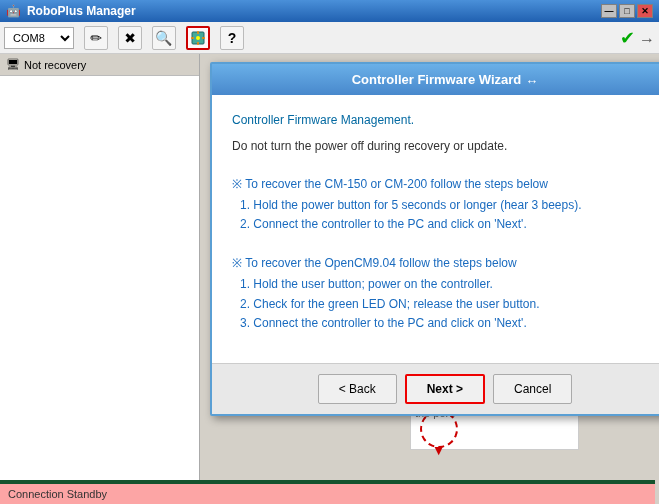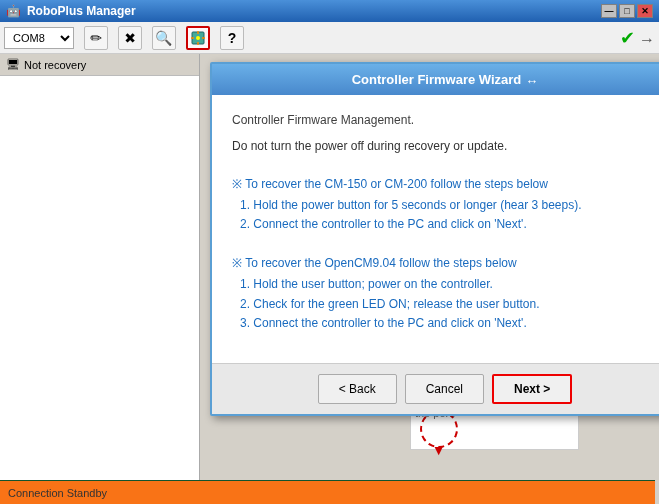--- a/index.html
+++ b/index.html
@@ -154,21 +154,21 @@
       justify-content: center;
       gap: 4px;
     }
     .wizard-body {
       padding: 16px 20px;
       background: white;
     }
     .wizard-body p {
       margin-bottom: 8px;
       font-size: 12px;
-      color: #404040;
+      color: #0369a1;
       line-height: 1.5;
     }
     .wizard-body .warning {
       color: #333;
       font-size: 12px;
       margin-bottom: 12px;
     }
     .recovery-section {
       margin-bottom: 14px;
     }
@@ -209,22 +209,22 @@
     }
     .wizard-btn.primary {
       border: 2px solid #e00;
       background: #f0f0f0;
       font-weight: bold;
     }
 
     
     .status-bar {
       height: 24px;
-      background: #f97316;
-      border-top: 1px solid #14532d;
+      background: #fca5a5;
+      border-top: 4px solid #14532d;
       display: flex;
       align-items: center;
       padding: 0 8px;
       font-size: 11px;
       color: #333;
       position: absolute;
       bottom: 0;
       left: 0;
       right: 4px;
     }
@@ -348,22 +348,22 @@
           <ol class="recovery-steps">
             <li>1. Hold the user button; power on the controller.</li>
             <li>2. Check for the green LED ON; release the user button.</li>
             <li>3. Connect the controller to the PC and click on 'Next'.</li>
           </ol>
         </div>
       </div>
 
       <div class="wizard-footer">
         <button class="wizard-btn">&lt; Back</button>
+        <button class="wizard-btn primary">Next &gt;</button>
         <button class="wizard-btn">Cancel</button>
-        <button class="wizard-btn primary">Next &gt;</button>
       </div>
     </div>
 
   </div>
 </div>
 
 <div class="status-bar">
   <span>Connection Standby</span>
 </div>
 

